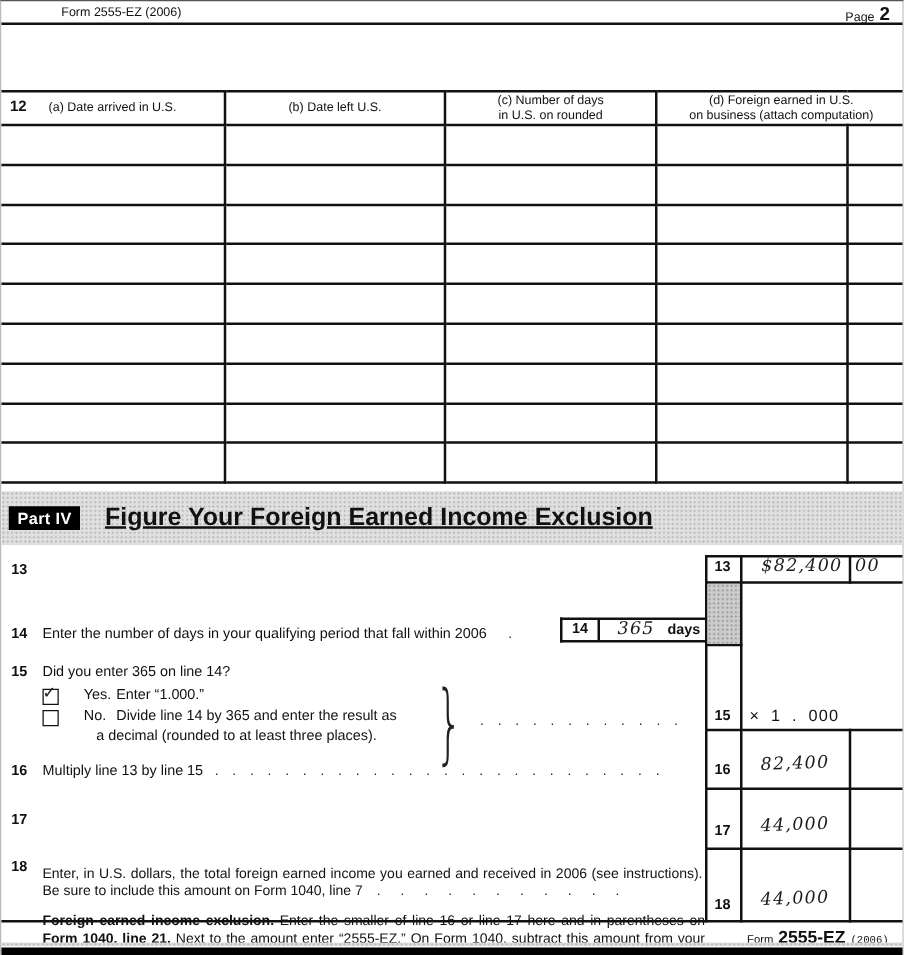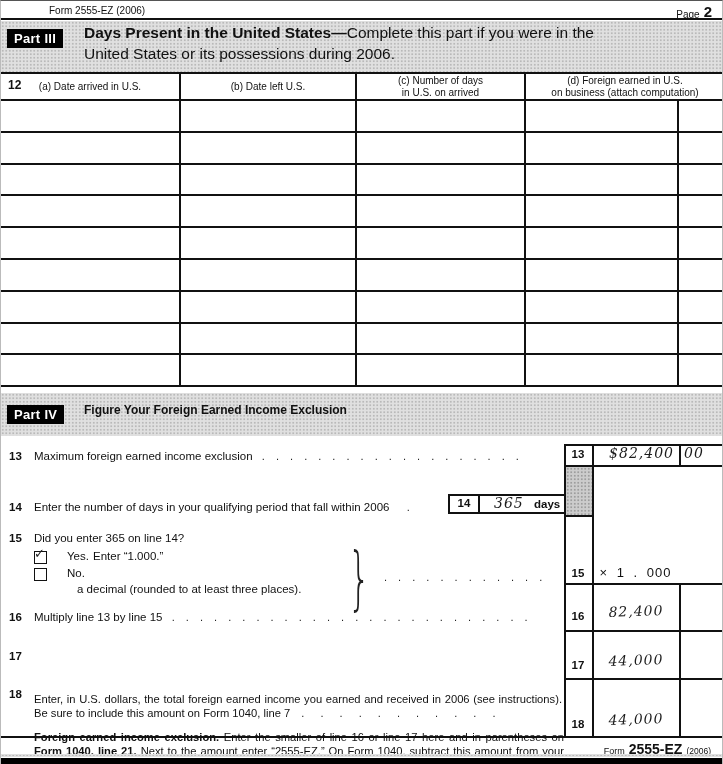--- a/index.html
+++ b/index.html
@@ -44,46 +44,39 @@
 
 <div id="page">
 
   <div class="abs fs10" style="left:8px;top:4px;margin-left:40px;">Form 2555-EZ (2006)</div>
   <div class="abs" style="right:10px;top:2px;display:flex;align-items:flex-end;gap:4px;">
     <span class="fs10">Page</span>
     <span style="font-size:15px;font-weight:bold;">2</span>
   </div>
   <div class="abs rule" style="left:0;top:17px;width:723px;height:2px;"></div>
 
-  <div class="abs halftone" style="left:0;top:20px;width:723px;height:51px;">
-    <div class="abs badge" style="left:6px;top:8px;">Part III</div>
-    <div class="abs" style="left:83px;top:3px;white-space:nowrap;">
-      <span class="sec-title-bold">Days Present in the United States—</span><span class="sec-title">Complete this part if you were in the</span>
-    </div>
-    <div class="abs sec-title" style="left:83px;top:24px;white-space:nowrap;">United States or its possessions during 2006.</div>
-  </div>
 
   <table id="t12" class="abs" style="left:0;top:71px;">
     <colgroup>
         <col style="width:179px">
         <col style="width:176px">
         <col style="width:169px">
         <col style="width:153px">
         <col style="width:46px">
       </colgroup>
     <thead>
       <tr>
         <th class="th-a">
           <span class="tln">12</span>
           <span>(a) Date arrived in U.S.</span>
         </th>
         <th><span>(b) Date left U.S.</span></th>
         <th>
           <span>(c) Number of days</span><br>
-          <span>in U.S. on arrived</span>
+          <span>in U.S. on rounded</span>
         </th>
         <th colspan="2">
           <span>(d) Foreign earned in U.S.</span><br>
           <span>on business (attach computation)</span>
         </th>
       </tr>
     </thead>
     <tbody>
         <tr>
           <td></td>
@@ -146,41 +139,37 @@
           <td></td>
           <td></td>
           <td></td>
           <td></td>
         </tr>
       </tbody>
   </table>
 
   <div class="abs halftone" style="left:0;top:392px;width:723px;height:43px;">
     <div class="abs badge" style="left:6px;top:12px;">Part IV</div>
-    <div class="abs" style="left:83px;top:10px;font-size:12px;font-weight:bold;white-space:nowrap;">Figure Your Foreign Earned Income Exclusion</div>
+    <div class="abs" style="left:83px;top:10px;font-size:20px;font-weight:bold;white-space:nowrap;text-decoration:underline;">Figure Your Foreign Earned Income Exclusion</div>
   </div>
 
   <div class="abs rule" style="left:563px;top:443px;width:2px;height:294px;"></div>
   <div class="abs rule" style="left:591px;top:443px;width:2px;height:294px;"></div>
   <div class="abs rule" style="left:678px;top:443px;width:2px;height:23px;"></div>
   <div class="abs rule" style="left:678px;top:582px;width:2px;height:155px;"></div>
   <div class="abs rule" style="left:563px;top:443px;width:160px;height:2px;"></div>
   <div class="abs rule" style="left:563px;top:464px;width:160px;height:2px;"></div>
   <div class="abs rule" style="left:563px;top:514px;width:30px;height:2px;"></div>
   <div class="abs rule" style="left:563px;top:582px;width:160px;height:2px;"></div>
   <div class="abs rule" style="left:563px;top:629px;width:160px;height:2px;"></div>
   <div class="abs rule" style="left:563px;top:677px;width:160px;height:2px;"></div>
   <div class="abs rule" style="left:0;top:735px;width:723px;height:2px;"></div>
   <div class="abs halftone-dark" style="left:565px;top:466px;width:26px;height:48px;"></div>
 
   <div class="abs num" style="left:8px;top:449px;">13</div>
-  <div class="abs fs11" style="left:33px;top:449px;white-space:nowrap;">
-    <span>Maximum foreign earned income exclusion</span>
-    <span class="dots" style="margin-left:6px;">. . . . . . . . . . . . . . . . . . .</span>
-  </div>
   <div class="abs rnum" style="left:563px;top:447px;">13</div>
   <div class="abs hand" style="left:593px;top:444px;width:80px;text-align:right;">$82,400</div>
   <div class="abs hand" style="left:683px;top:444px;">00</div>
 
   <div class="abs num" style="left:8px;top:500px;">14</div>
   <div class="abs fs11" style="left:33px;top:500px;white-space:nowrap;">
     <span>Enter the number of days in your qualifying period that fall within 2006</span>
     <span class="dots" style="margin-left:14px;">.</span>
   </div>
   <div class="abs" style="left:447px;top:493px;width:116px;height:20px;border-top:2px solid #111;border-bottom:2px solid #111;border-left:2px solid #111;box-sizing:border-box;">
@@ -195,20 +184,21 @@
   <div class="abs row-flex" style="left:33px;top:549px;">
     <span class="cb">
         <span class="chk">✓</span>
       </span>
     <span class="lab">Yes.</span>
     <span>Enter “1.000.”</span>
   </div>
   <div class="abs row-flex" style="left:33px;top:566px;">
     <span class="cb"></span>
     <span class="lab">No.</span>
+    <span>Divide line 14 by 365 and enter the result as</span>
   </div>
   <div class="abs fs11" style="left:76px;top:582px;white-space:nowrap;">a decimal (rounded to at least three places).</div>
   <div class="abs brace" style="left:347px;top:551px;">}</div>
   <div class="abs dots" style="left:383px;top:570px;white-space:nowrap;">. . . . . . . . . . . .</div>
   <div class="abs rnum" style="left:563px;top:566px;">15</div>
   <div class="abs" style="left:593px;top:564px;width:83px;text-align:center;font-size:13px;letter-spacing:1px;word-spacing:4px;white-space:nowrap;">× 1 . 000</div>
 
   <div class="abs num" style="left:8px;top:610px;">16</div>
   <div class="abs fs11" style="left:33px;top:610px;white-space:nowrap;">
     <span>Multiply line 13 by line 15</span>
@@ -230,18 +220,18 @@
     <span class="bold">Foreign earned income exclusion.</span><span> Enter the smaller of line 16 or line 17 here and in parentheses on </span><span class="bold">Form 1040, line 21.</span><span> Next to the amount enter “2555-EZ.” On Form 1040, subtract this amount from your income to arrive at total income on Form 1040, line 22</span>
     <span class="dots-wide" style="margin-left:6px;">. . . . . . . . . .</span>
     <span class="bold" style="margin-left:8px;font-size:11px;">►</span>
   </div>
   <div class="abs rnum" style="left:563px;top:717px;">18</div>
   <div class="abs hand" style="left:597px;top:710px;width:76px;text-align:center;transform:rotate(-2deg);">44,000</div>
 
   <div class="abs" style="right:11px;top:740px;display:flex;align-items:baseline;gap:4px;">
     <span style="font-size:9px;">Form</span>
     <span style="font-size:14px;font-weight:bold;">2555-EZ</span>
-    <span style="font-size:8.5px;">(2006)</span>
+    <span style="font-size:8.5px;font-family:Liberation Mono, monospace;">(2006)</span>
   </div>
   <div class="abs halftone" style="left:0;top:753px;width:723px;height:3px;"></div>
   <div class="abs" style="left:0;top:757px;width:723px;height:7px;background:#000;"></div>
 
 </div>
 
 </body></html>

